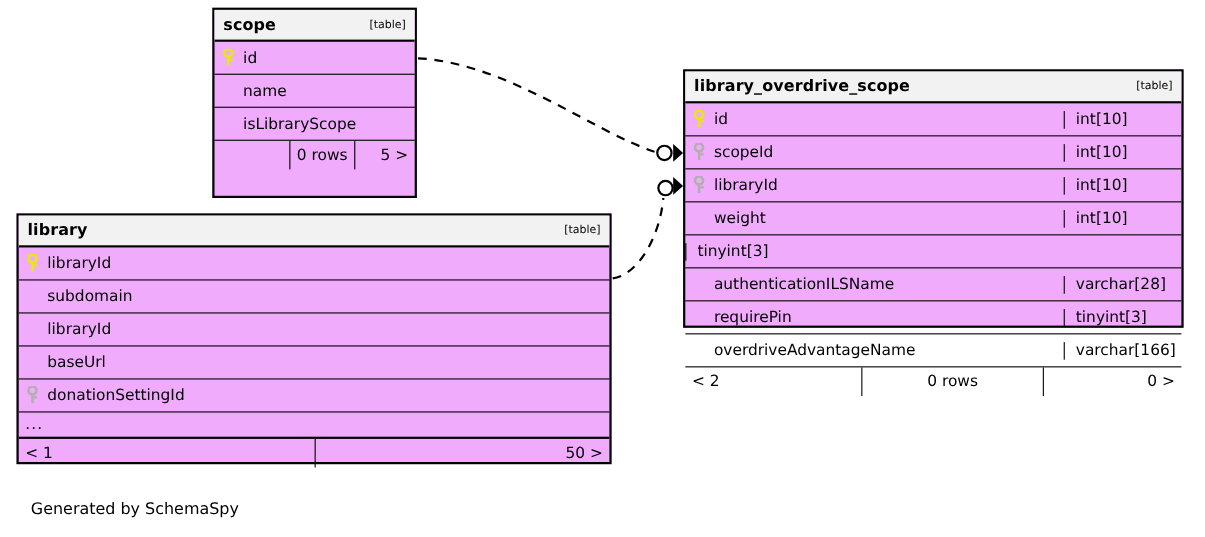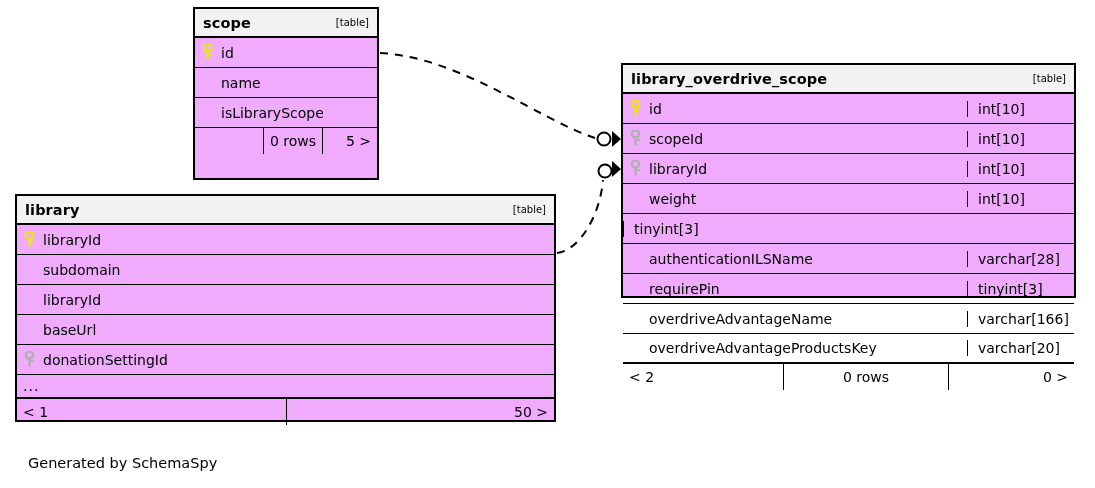--- a/index.html
+++ b/index.html
@@ -387,27 +387,20 @@
       </div>
 
       <div class="col-row">
         <span class="col-name">
           <span class="keyslot"></span>
           <span class="col-label">overdriveAdvantageName</span>
         </span>
         <span class="col-type">varchar[166]</span>
       </div>
 
-      <div class="col-row last-col">
-        <span class="col-name">
-          <span class="keyslot"></span>
-          <span class="col-label">overdriveAdvantageProductsKey</span>
-        </span>
-        <span class="col-type">varchar[20]</span>
-      </div>
     </div>
 
     <div class="tbl-footer">
       <span class="foot-cell foot-left">&lt; 2</span>
       <span class="foot-cell foot-center">0 rows</span>
       <span class="foot-cell foot-right">0 &gt;</span>
     </div>
   </div>
 
   <div id="caption">Generated by SchemaSpy</div>

